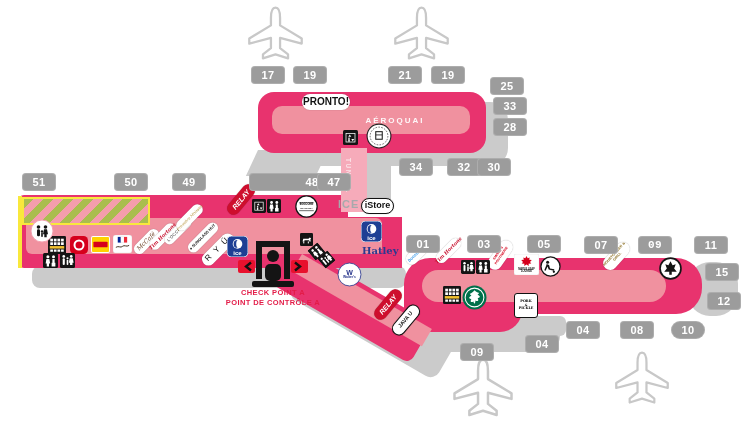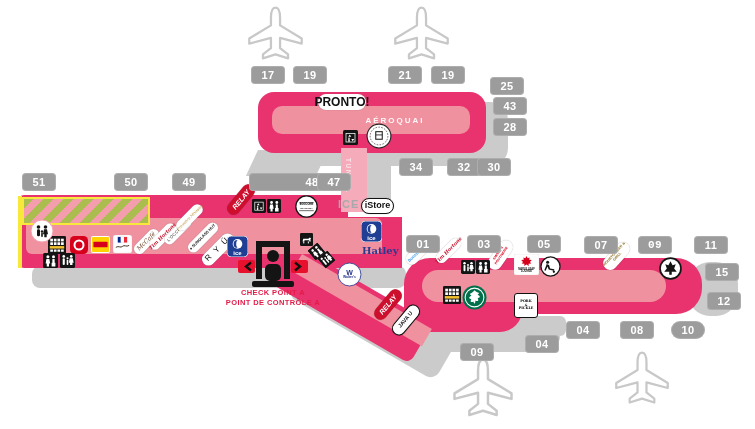--- a/index.html
+++ b/index.html
@@ -83,21 +83,21 @@
       <circle cx="37" cy="17" r="6" fill="#141414"></circle>
       <rect x="29" y="25" width="16" height="17" rx="5" fill="#141414"></rect>
       <rect x="16" y="42" width="42" height="6" rx="2" fill="#141414"></rect>
     </svg>
   </div>
   <div id="cp-text">
     <div>CHECK POINT A</div>
     <div>POINT DE CONTRÔLE A</div>
   </div>
 
-<div class="item pill" style="left: 318px; top: 94px; width: 48px; height: 16px; font-size: 12px; color: rgb(17, 17, 17); background: rgb(255, 255, 255); font-weight: 700;">PRONTO!</div>
+<div class="item pill" style="left: 302px; top: 94px; width: 48px; height: 16px; font-size: 10px; color: rgb(17, 17, 17); background: rgb(255, 255, 255); font-weight: 700;">PRONTO!</div>
     <div class="item svgbox" style="left: 366px; top: 123px; width: 26px; height: 26px;">
       <svg viewBox="0 0 24 24">
         <circle cx="12" cy="12" r="11" fill="#fff" stroke="#222" stroke-width="1"></circle>
         <circle cx="12" cy="12" r="8.2" fill="none" stroke="#222" stroke-width=".6" stroke-dasharray="1.5 1.2"></circle>
         <rect x="9" y="8" width="6" height="7" fill="none" stroke="#222" stroke-width="1"></rect>
         <path d="M9 11h6" stroke="#222" stroke-width=".8"></path>
       </svg>
     </div>
     <div class="item pill" style="left: 223px; top: 193px; width: 36px; height: 13px; transform: rotate(-50deg); font-size: 7px; color: rgb(255, 255, 255); background: rgb(206, 14, 45); font-weight: 700; font-style: italic;">RELAY</div>
     <div class="item svgbox" style="left: 295px; top: 195px; width: 23px; height: 23px;">
@@ -361,21 +361,21 @@
         <circle cx="8" cy="6.5" r="1.6" fill="#141414"></circle>
         <path d="M7 8.5l2.5 1 1 3.5 4.5 1-.4 1.4-5.5-1.2-1.2-3.2-2 4.5-1.4-.6 2-5z" fill="#141414"></path>
         <circle cx="14.5" cy="16.5" r="1.2" fill="#141414"></circle>
       </svg>
     </div>
     <div class="chip" style="left: 251px; top: 66px;">17</div>
     <div class="chip" style="left: 293px; top: 66px;">19</div>
     <div class="chip" style="left: 388px; top: 66px;">21</div>
     <div class="chip" style="left: 431px; top: 66px;">19</div>
     <div class="chip" style="left: 490px; top: 77px;">25</div>
-    <div class="chip" style="left: 493px; top: 97px;">43</div>
+    <div class="chip" style="left: 493px; top: 97px;">33</div>
     <div class="chip" style="left: 493px; top: 118px;">28</div>
     <div class="chip" style="left: 399px; top: 158px;">34</div>
     <div class="chip" style="left: 447px; top: 158px;">32</div>
     <div class="chip" style="left: 477px; top: 158px;">30</div>
     <div class="chip" style="left: 22px; top: 173px;">51</div>
     <div class="chip" style="left: 114px; top: 173px;">50</div>
     <div class="chip" style="left: 172px; top: 173px;">49</div>
     <div class="chip" style="left: 249px; top: 173px; padding-left: 48px;">48</div>
     <div class="chip" style="left: 317px; top: 173px;">47</div>
     <div class="chip" style="left: 406px; top: 235px;">01</div>

